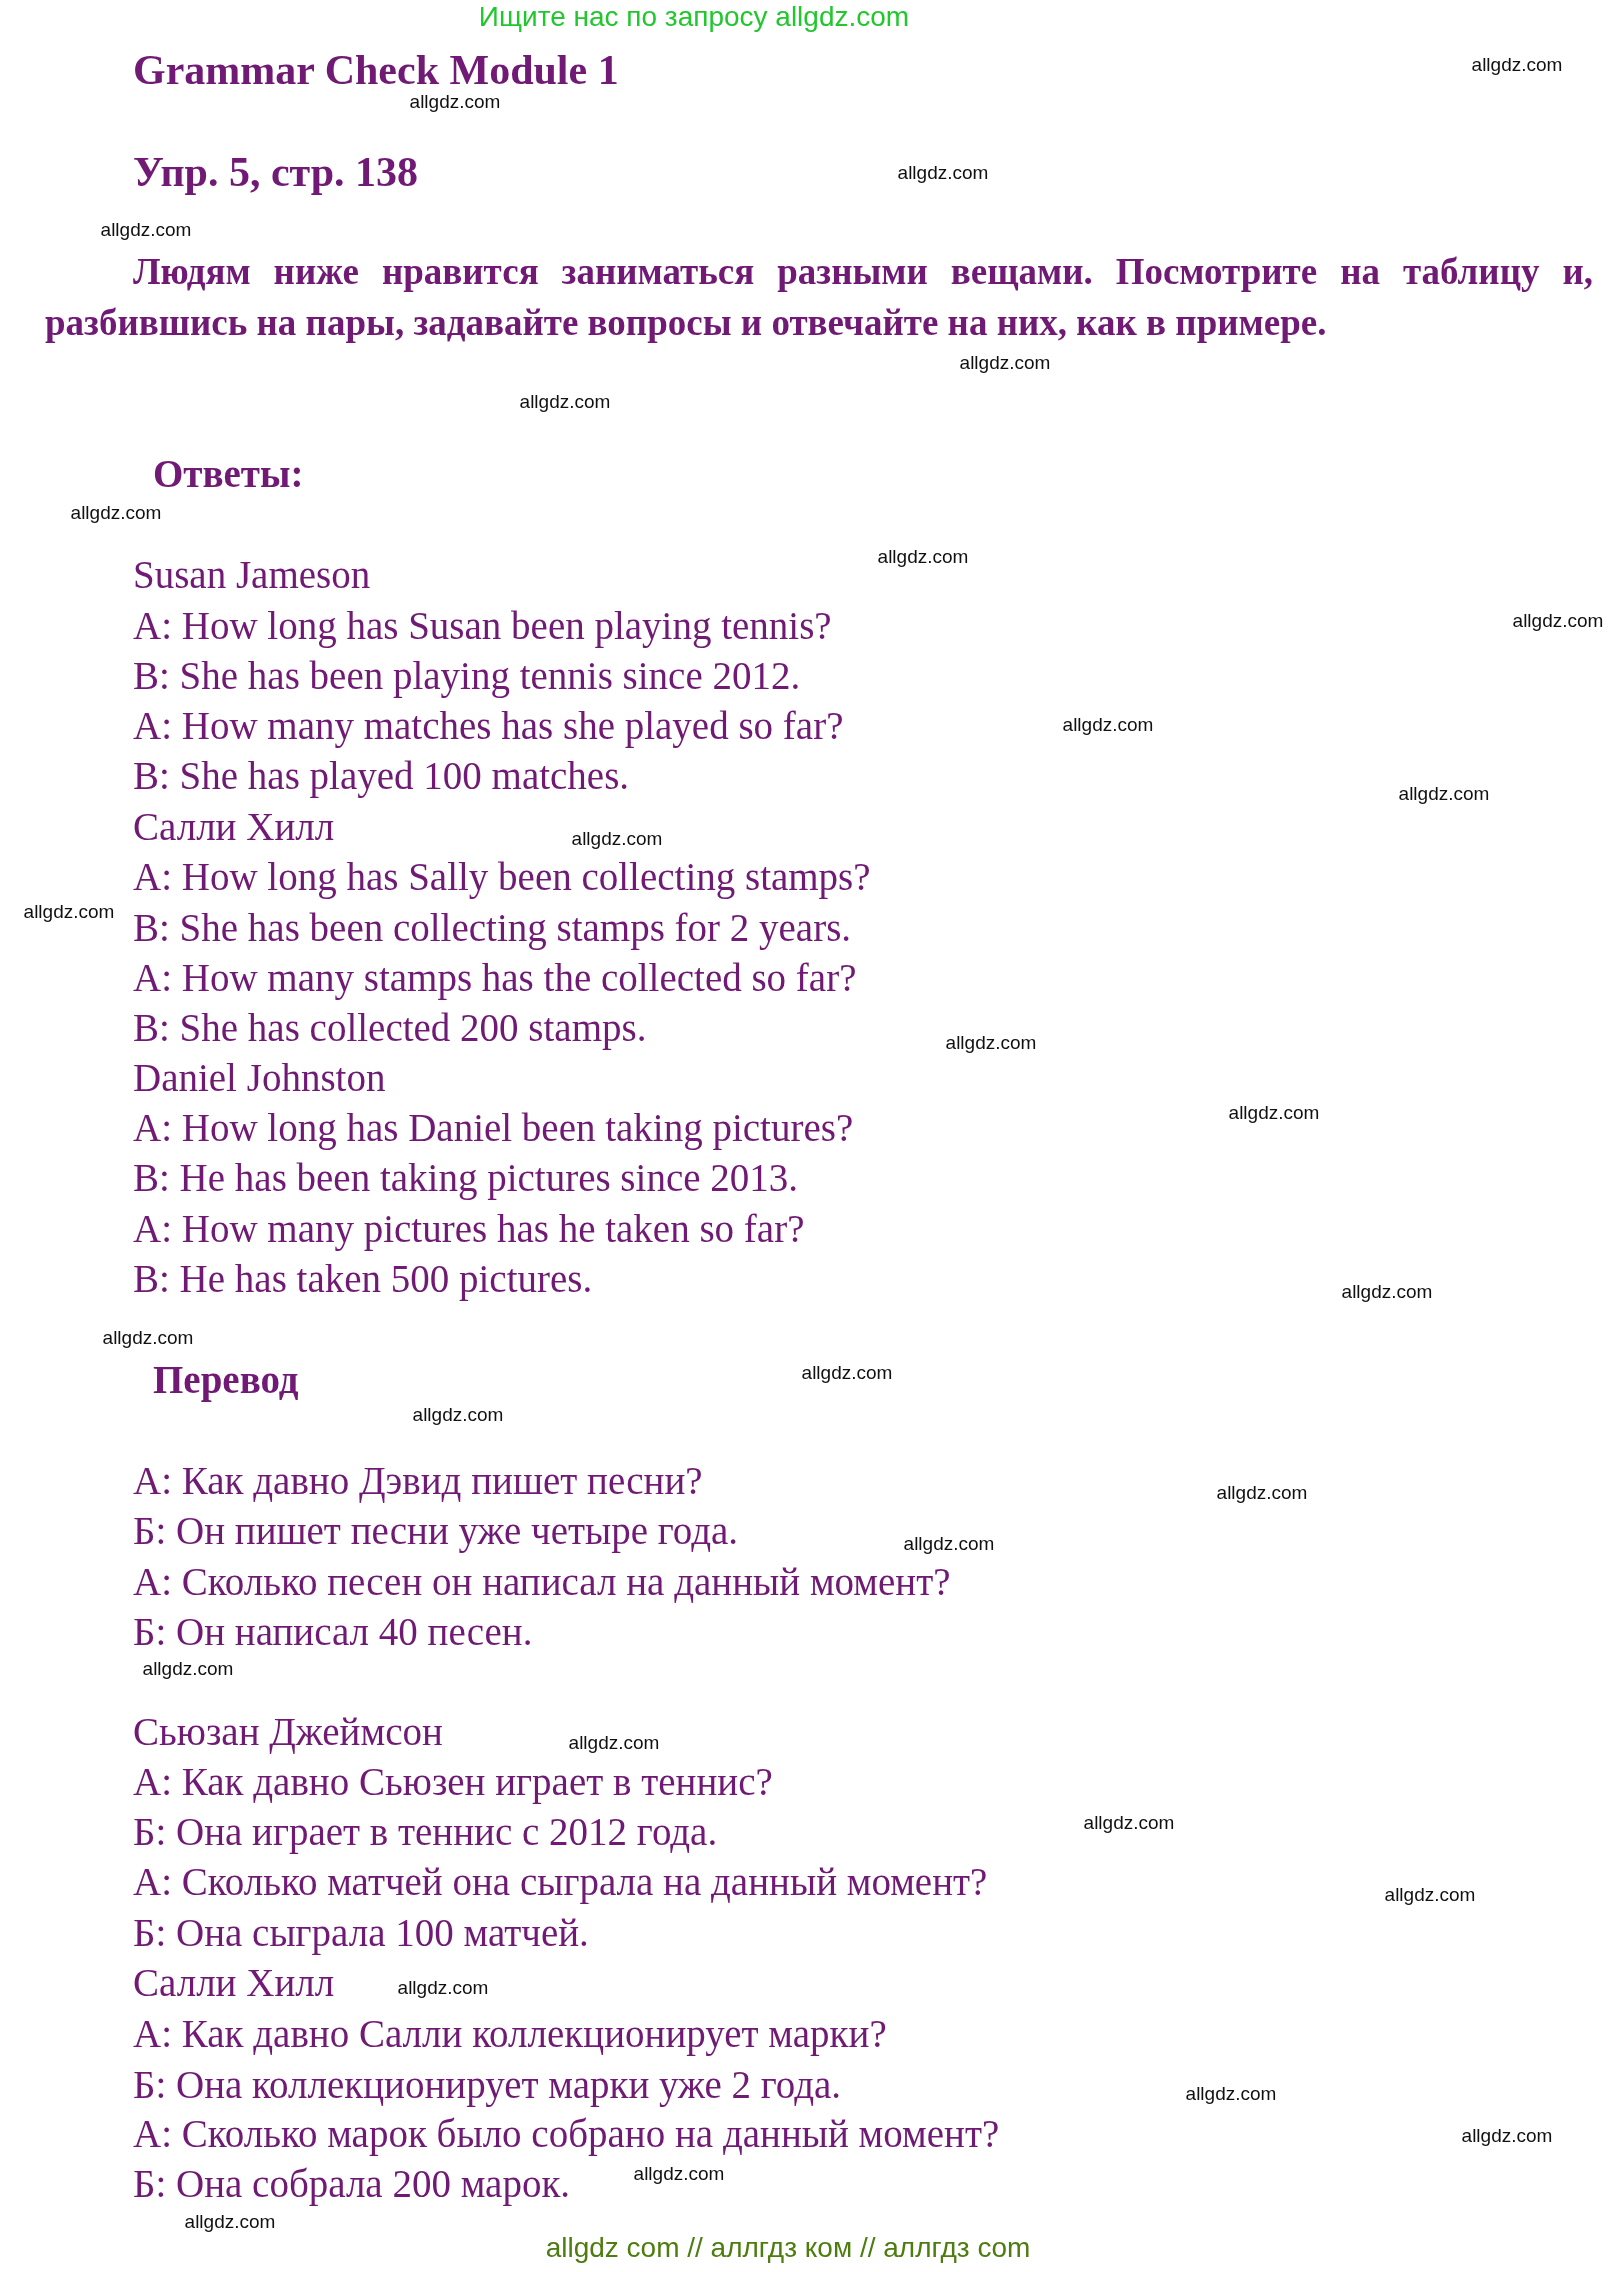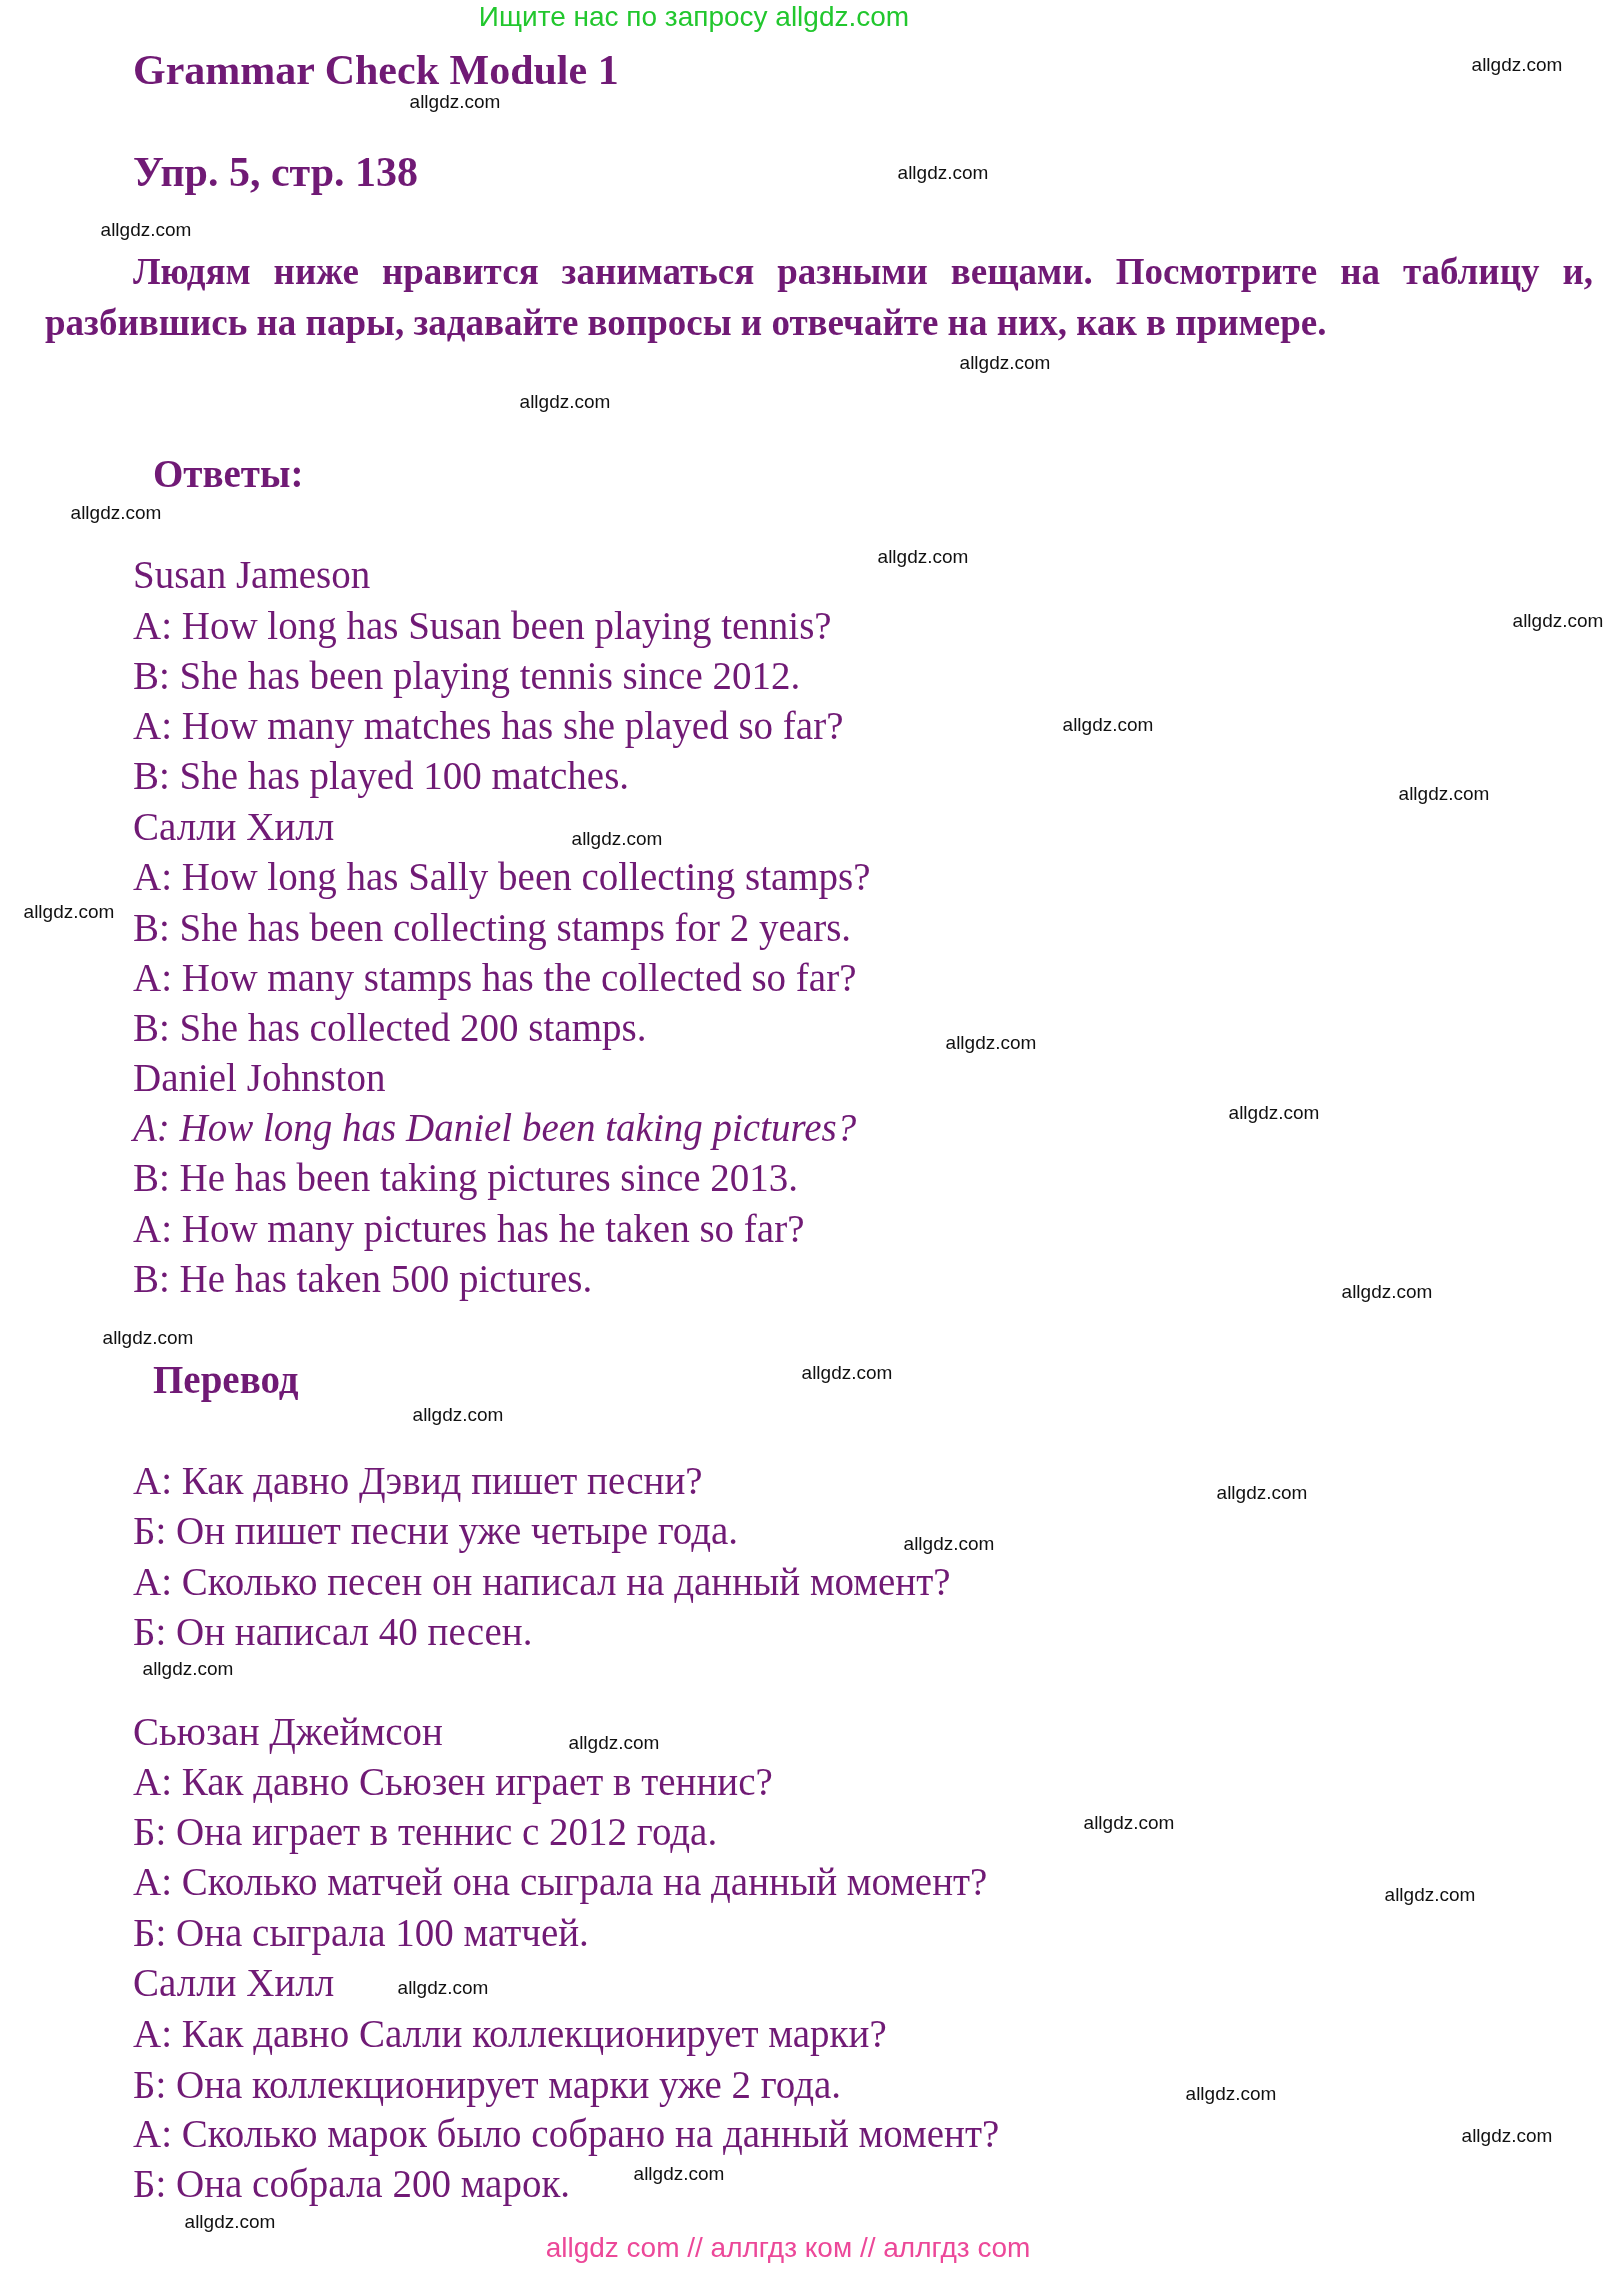--- a/index.html
+++ b/index.html
@@ -5,21 +5,21 @@
   html, body { margin: 0; padding: 0; background: #ffffff; }
   body { width: 1618px; height: 2273px; position: relative; overflow: hidden; }
   .abs { position: absolute; white-space: nowrap; }
   .top-banner { font-family: "Liberation Sans", sans-serif; font-size: 28px; color: #22c72e; top: 0px; left: 0; width: 1388px; text-align: center; line-height: 34px; }
   .serif { font-family: "Liberation Serif", serif; color: #701a75; }
   .title { font-size: 42px; font-weight: bold; left: 133px; }
   .para { font-size: 37px; font-weight: bold; left: 45px; width: 1548px; white-space: normal; text-align: justify; text-align-last: left; line-height: 51px; text-indent: 88px; top: 246px; }
   .line { font-size: 39px; left: 133px; line-height: 45px; }
   .heading { font-size: 39px; font-weight: bold; left: 133px; line-height: 45px; margin-left: 20px; }
   .wm { font-family: "Liberation Sans", sans-serif; font-size: 19px; color: #111; line-height: 25px; transform: translate(-50%, -50%); }
-  .footer { font-family: "Liberation Sans", sans-serif; font-size: 28px; color: #ec4899; top: 2248px; left: 0; width: 1576px; text-align: center; transform: translateY(-50%); }
+  .footer { font-family: "Liberation Sans", sans-serif; font-size: 28px; color: #4d7c0f; top: 2248px; left: 0; width: 1576px; text-align: center; transform: translateY(-50%); }
 </style>
 </head>
 <body>
 
 <div class="abs top-banner">Ищите нас по запросу allgdz.com</div>
 
 <div class="abs serif title" style="top:46px;">Grammar Check Module 1</div>
 <div class="abs serif title" style="top:148px;">Упр. 5, стр. 138</div>
 
 <div class="abs serif para">Людям ниже нравится заниматься разными вещами. Посмотрите на таблицу и, разбившись на пары, задавайте вопросы и отвечайте на них, как в примере.</div>
@@ -30,21 +30,21 @@
 <div class="abs serif line" style="top:603px;">A: How long has Susan been playing tennis?</div>
 <div class="abs serif line" style="top:653px;">B: She has been playing tennis since 2012.</div>
 <div class="abs serif line" style="top:703px;">A: How many matches has she played so far?</div>
 <div class="abs serif line" style="top:753px;">B: She has played 100 matches.</div>
 <div class="abs serif line" style="top:804px;">Салли Хилл</div>
 <div class="abs serif line" style="top:854px;">A: How long has Sally been collecting stamps?</div>
 <div class="abs serif line" style="top:905px;">B: She has been collecting stamps for 2 years.</div>
 <div class="abs serif line" style="top:955px;">A: How many stamps has the collected so far?</div>
 <div class="abs serif line" style="top:1005px;">B: She has collected 200 stamps.</div>
 <div class="abs serif line" style="top:1055px;">Daniel Johnston</div>
-<div class="abs serif line" style="top:1105px;font-style:italic;">A: How long has Daniel been taking pictures?</div>
+<div class="abs serif line" style="top:1105px;">A: How long has Daniel been taking pictures?</div>
 <div class="abs serif line" style="top:1155px;">B: He has been taking pictures since 2013.</div>
 <div class="abs serif line" style="top:1206px;">A: How many pictures has he taken so far?</div>
 <div class="abs serif line" style="top:1256px;">B: He has taken 500 pictures.</div>
 
 <div class="abs serif heading" style="top:1357px;">Перевод</div>
 
 <div class="abs serif line" style="top:1458px;">А: Как давно Дэвид пишет песни?</div>
 <div class="abs serif line" style="top:1508px;">Б: Он пишет песни уже четыре года.</div>
 <div class="abs serif line" style="top:1559px;">А: Сколько песен он написал на данный момент?</div>
 <div class="abs serif line" style="top:1609px;">Б: Он написал 40 песен.</div>

